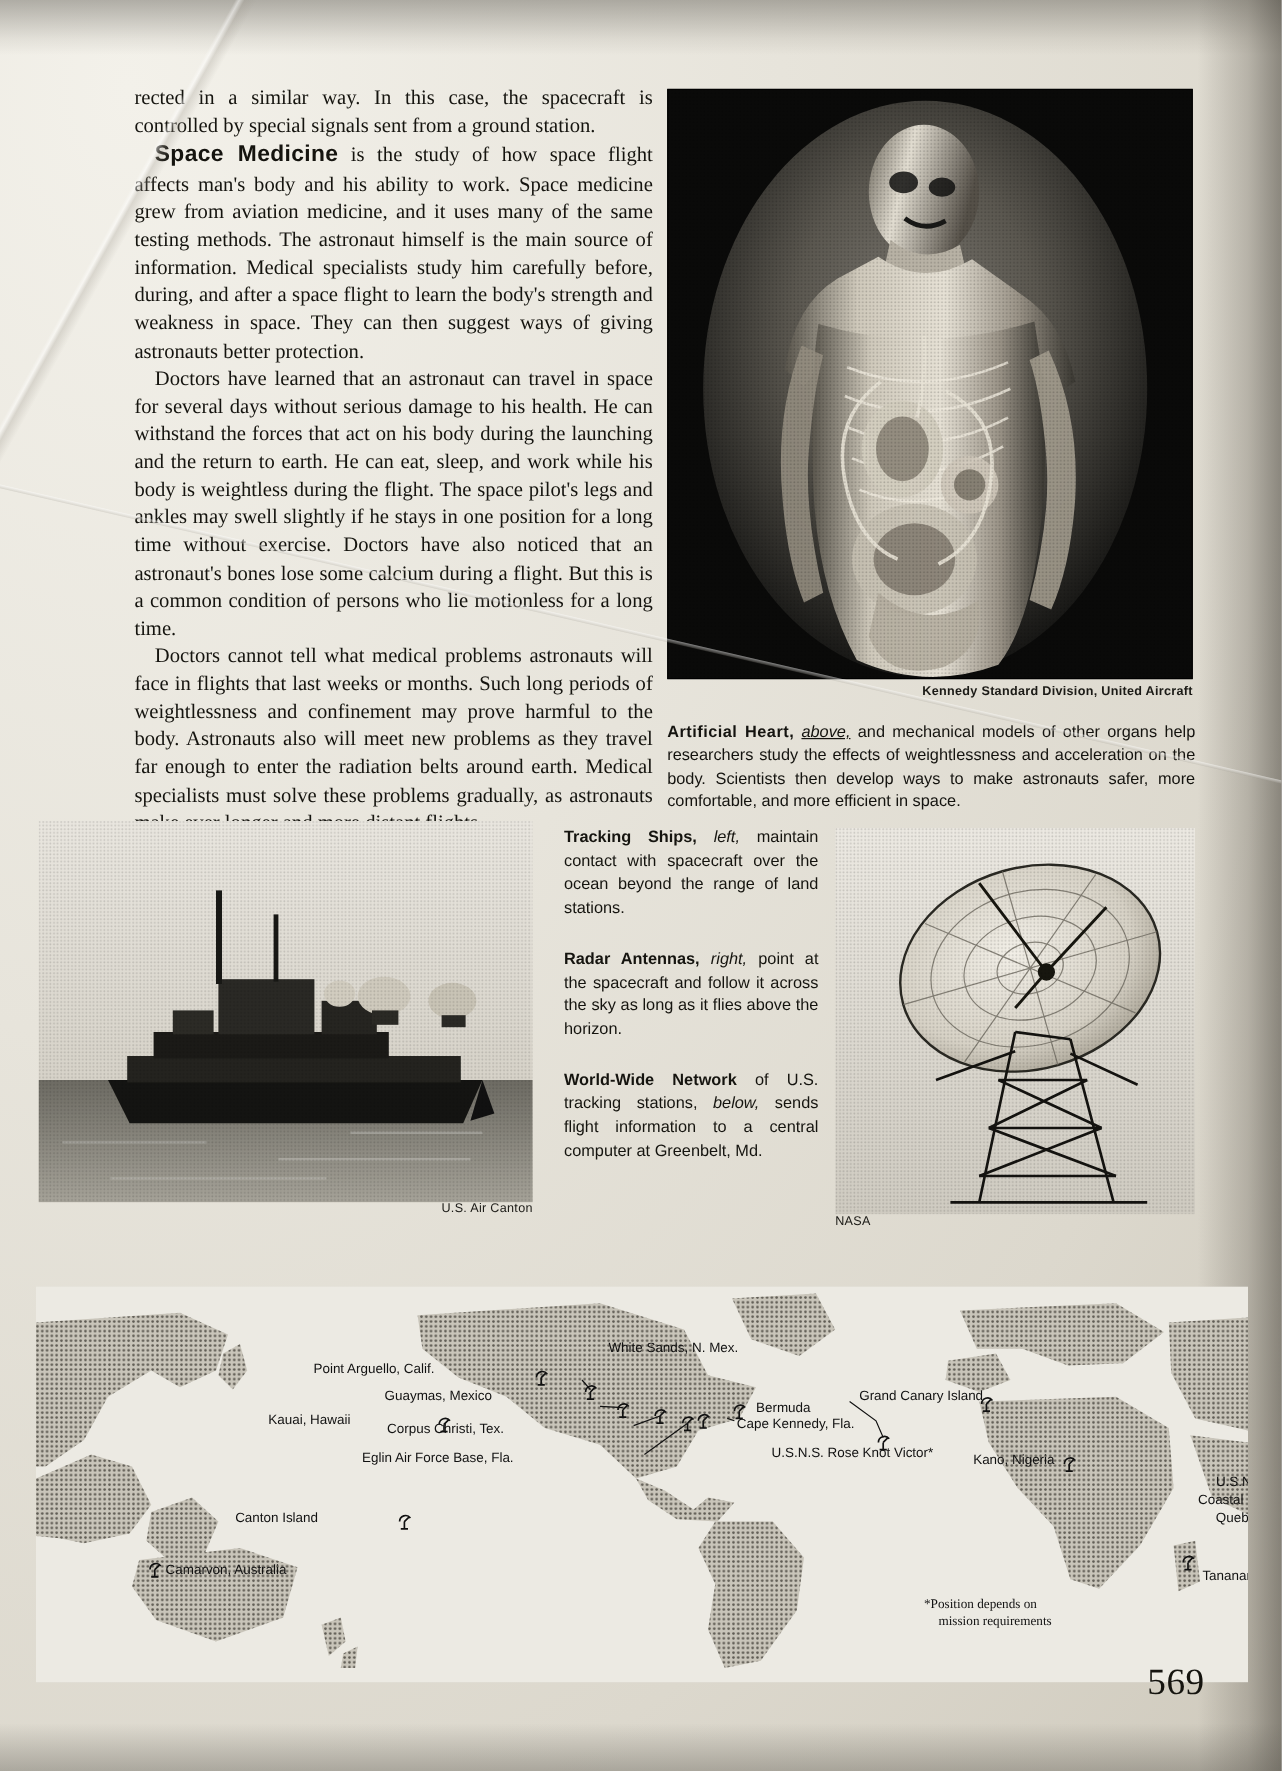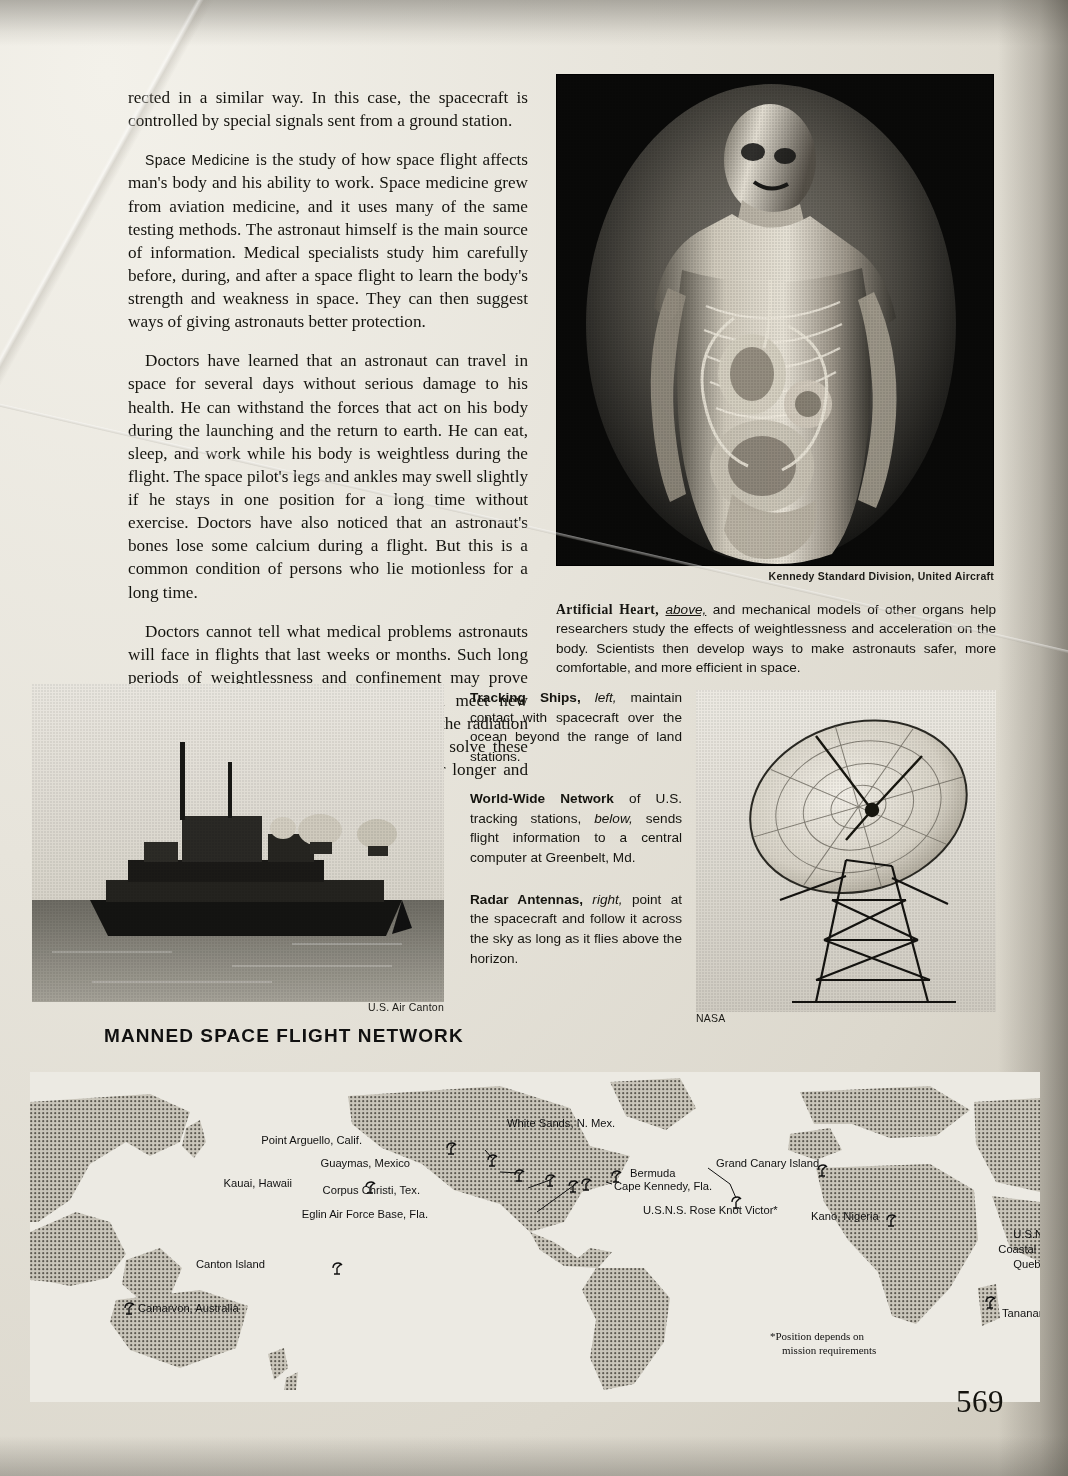--- a/index.html
+++ b/index.html
@@ -68,26 +68,26 @@
     position: absolute;
     left: 112px;
     top: 70px;
     width: 432px;
     font-size: 17.2px;
     line-height: 1.345;
     text-align: justify;
     -webkit-hyphens: auto;
     hyphens: auto;
   }
-  #text-col p { margin: 16px; }
+  #text-col p { margin: 0; }
   #text-col p.indent { text-indent: 17px; }
   .runin {
     font-family: "Liberation Sans", sans-serif;
-    font-weight: normal;
-    font-size: 14px;
+    font-weight: bold;
+    font-size: 19px;
     letter-spacing: 0.3px;
   }
 
   
   .photo {
     position: absolute;
     overflow: hidden;
   }
   #heart-photo {
     left: 556px; top: 74px; width: 438px; height: 492px;
@@ -106,21 +106,21 @@
   #heart-credit { left: 556px; top: 570px; width: 438px; text-align: right; }
 
   .caption {
     position: absolute;
     font-family: "Liberation Sans", sans-serif;
     font-size: 13.6px;
     line-height: 1.42;
     color: #14130f;
     text-align: justify;
   }
-  .caption b { font-weight: bold; letter-spacing: 0.4px; font-family: Liberation Serif, serif; }
+  .caption b { font-weight: bold; letter-spacing: 0.4px; }
   .caption i { font-style: italic; text-decoration: underline; }
 
   #heart-caption { left: 556px; top: 600px; width: 440px; }
 
   #ship-photo { left: 32px; top: 684px; width: 412px; height: 318px; }
   #ship-credit { left: 32px; top: 1001px; width: 412px; text-align: right; font-weight: normal; }
 
   #radar-photo { left: 696px; top: 690px; width: 300px; height: 322px; }
   #radar-credit { left: 696px; top: 1012px; width: 300px; text-align: left; font-weight: normal; }
 
@@ -312,29 +312,29 @@
   </div>
   <div class="credit" id="ship-credit">U.S. Air Canton</div>
 
   <div id="mid-captions">
     <p>
       <b>Tracking Ships,</b>
       <i>left,</i>
       <span>maintain contact with spacecraft over the ocean beyond the range of land stations.</span>
     </p>
     <p>
+      <b>Radar Antennas,</b>
+      <i>right,</i>
+      <span>point at the spacecraft and follow it across the sky as long as it flies above the horizon.</span>
+    </p>
+    <p>
       <b>World-Wide Network</b>
       <span>of U.S. tracking stations,</span>
       <i>below,</i>
       <span>sends flight information to a central computer at Greenbelt, Md.</span>
-    </p>
-    <p>
-      <b>Radar Antennas,</b>
-      <i>right,</i>
-      <span>point at the spacecraft and follow it across the sky as long as it flies above the horizon.</span>
     </p>
   </div>
 
   <div class="photo" id="radar-photo">
     <svg viewBox="0 0 300 322" preserveAspectRatio="xMidYMid slice" width="300" height="322">
       <defs>
         <linearGradient id="radSky" x1="0" y1="0" x2="0" y2="1">
           <stop offset="0%" stop-color="#ece9e2"></stop>
           <stop offset="100%" stop-color="#cfcbc1"></stop>
         </linearGradient>
@@ -370,21 +370,20 @@
         <path d="M128 250 L210 210 M136 210 L222 250 M120 290 L222 250 M128 250 L234 290"></path>
         <path d="M96 312 L260 312"></path>
         <path d="M150 170 L196 176"></path>
         <path d="M84 210 L150 186 M252 214 L196 188"></path>
       </g>
       <rect width="300" height="322" fill="url(#dots3)" opacity="0.5"></rect>
     </svg>
   </div>
   <div class="credit" id="radar-credit">NASA</div>
 
-  <div id="network-title">MANNED SPACE FLIGHT NETWORK</div>
 
   <div id="map-wrap">
     <svg id="map-svg" viewBox="0 0 1010 330" preserveAspectRatio="none">
       <defs>
         <pattern id="landDots" width="4" height="4" patternUnits="userSpaceOnUse">
           <rect width="4" height="4" fill="#c9c5ba"></rect>
           <circle cx="1.2" cy="1.2" r="1.1" fill="#5d5a52"></circle>
         </pattern>
       </defs>
       <rect width="1010" height="330" fill="#eceae3"></rect>

